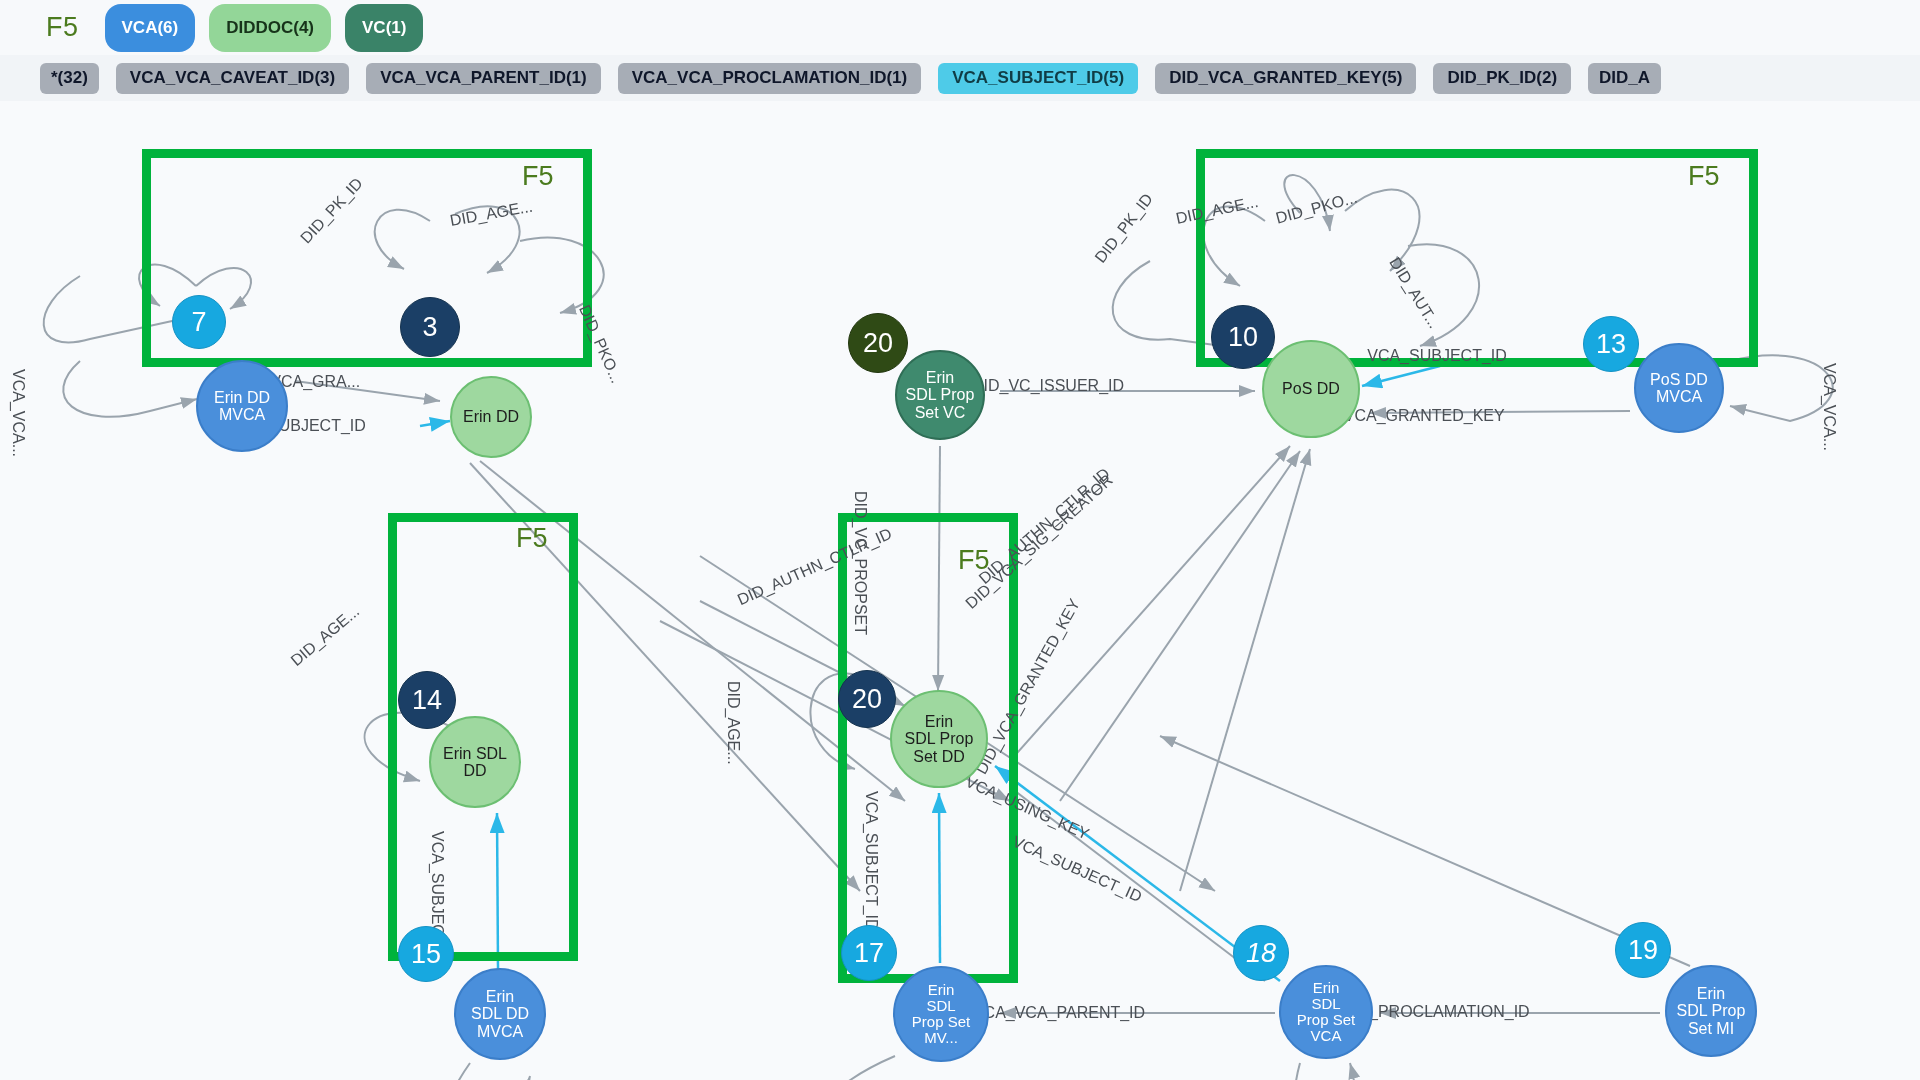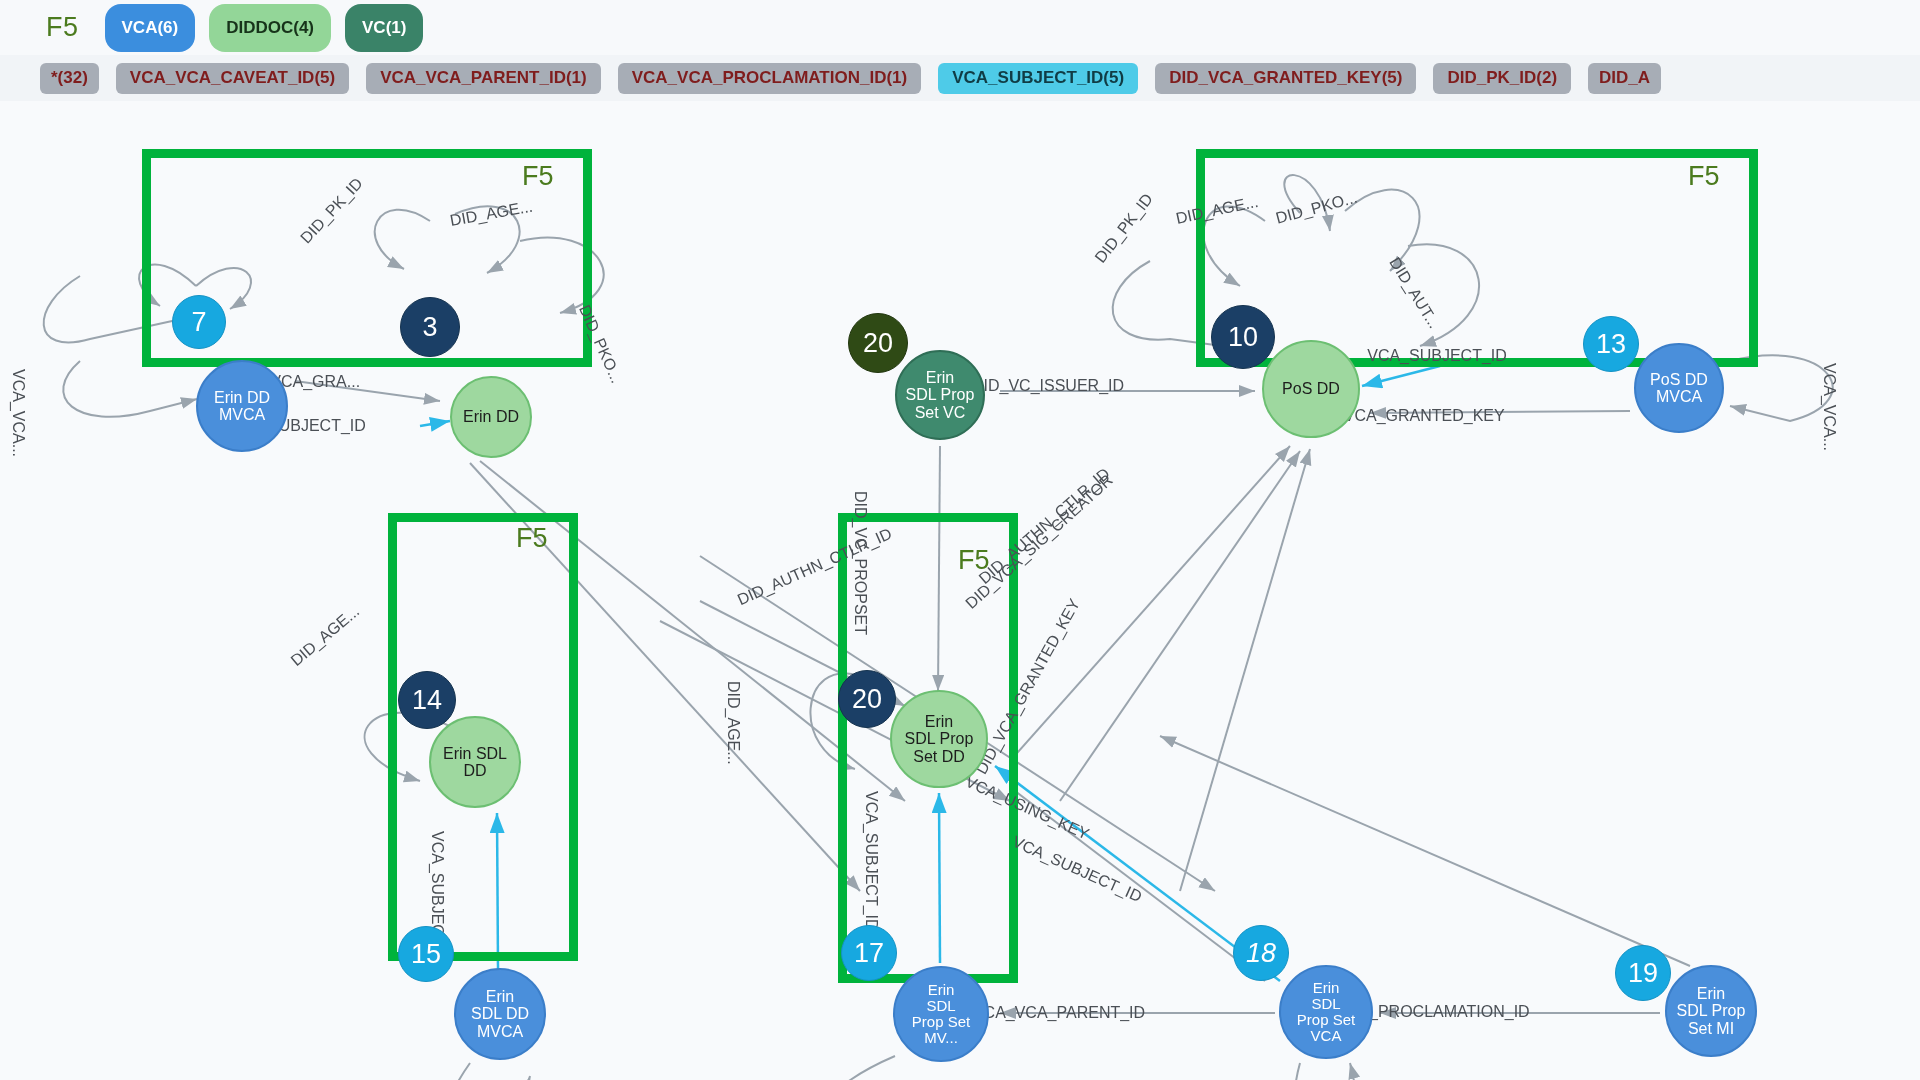--- a/index.html
+++ b/index.html
@@ -29,21 +29,21 @@
   .pill-vc{background:#3a8368;color:#ffffff;}
 
   .tag-bar{
     position:absolute;left:0;top:55px;width:1920px;height:46px;
     background:#f1f4f7;display:flex;align-items:center;padding-left:40px;box-sizing:border-box;
     overflow:hidden;
   }
   .tag{
     display:inline-flex;align-items:center;justify-content:center;
     height:31px;border-radius:6px;padding:0 14px;margin-right:17px;
-    font-size:17px;font-weight:bold;color:#7f1d1d;background:#a7adb6;white-space:nowrap;
+    font-size:17px;font-weight:bold;color:#0f172a;background:#a7adb6;white-space:nowrap;
   }
   .tag.small{padding:0 11px;}
   .tag.active{background:#4ecbe8;color:#103c45;}
 
   
   .canvas{
     position:absolute;left:0;top:101px;width:1920px;height:979px;
     background:#f8fafc;overflow:hidden;
   }
   .canvas svg{position:absolute;left:0;top:0;width:1920px;height:979px;}
@@ -91,21 +91,21 @@
 
   <div class="legend-bar">
     <div class="legend-title">F5</div>
     <div class="pill pill-vca">VCA(6)</div>
     <div class="pill pill-diddoc">DIDDOC(4)</div>
     <div class="pill pill-vc">VC(1)</div>
   </div>
 
   <div class="tag-bar" id="tag-bar">
       <div class="tag small">*(32)</div>
-      <div class="tag">VCA_VCA_CAVEAT_ID(5)</div>
+      <div class="tag">VCA_VCA_CAVEAT_ID(3)</div>
       <div class="tag">VCA_VCA_PARENT_ID(1)</div>
       <div class="tag">VCA_VCA_PROCLAMATION_ID(1)</div>
       <div class="tag active">VCA_SUBJECT_ID(5)</div>
       <div class="tag">DID_VCA_GRANTED_KEY(5)</div>
       <div class="tag">DID_PK_ID(2)</div>
       <div class="tag small">DID_A</div>
     </div>
 
   <div class="canvas" id="canvas">
 
@@ -264,16 +264,16 @@
           <span class="node-label" style="font-size: 15px;">Erin<br>SDL<br>Prop Set<br>MV...</span>
         </div>
         <div class="badge badge-cyan" style="left: 841px; top: 824px; width: 56px; height: 56px;">17</div>
         <div class="node node-blue" style="left: 1279px; top: 864px; width: 94px; height: 94px;">
           <span class="node-label" style="font-size: 15px;">Erin<br>SDL<br>Prop Set<br>VCA</span>
         </div>
         <div class="badge badge-cyan" style="left: 1233px; top: 824px; width: 56px; height: 56px; font-style: italic;">18</div>
         <div class="node node-blue" style="left: 1665px; top: 864px; width: 92px; height: 92px;">
           <span class="node-label">Erin<br>SDL Prop<br>Set MI</span>
         </div>
-        <div class="badge badge-cyan" style="left: 1615px; top: 844px; width: 56px; height: 56px;">19</div>
+        <div class="badge badge-cyan" style="left: 1615px; top: 821px; width: 56px; height: 56px;">19</div>
       </div>
   </div>
 </div>
 
 </body></html>

